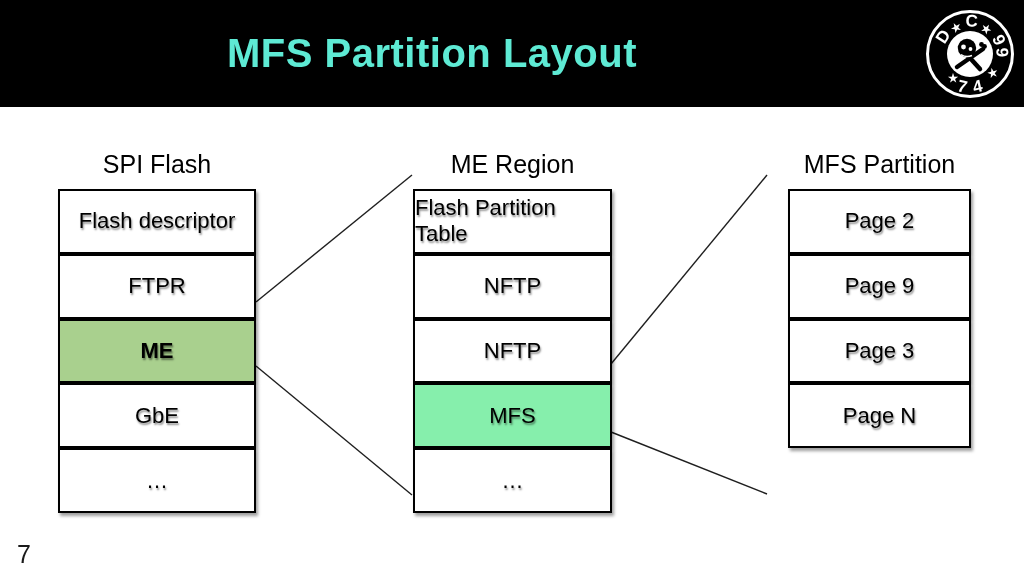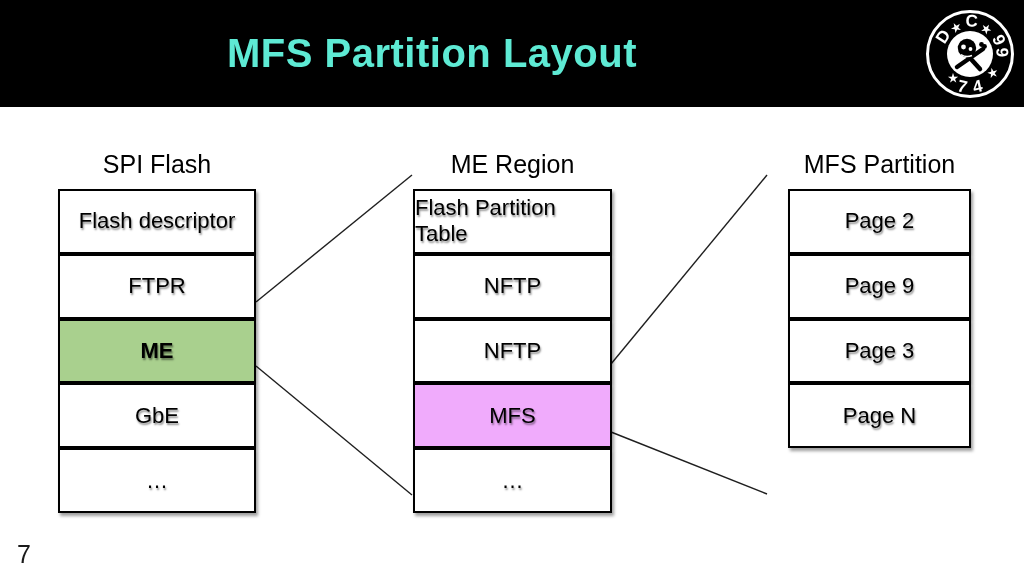--- a/index.html
+++ b/index.html
@@ -96,21 +96,21 @@
         <div class="rows">
           <div class="row">
             <span>Flash Partition Table</span>
           </div>
           <div class="row">
             <span>NFTP</span>
           </div>
           <div class="row">
             <span>NFTP</span>
           </div>
-          <div class="row" style="background: #f0abfc;">
+          <div class="row" style="background: #86efac;">
             <span>MFS</span>
           </div>
           <div class="row">
             <span>…</span>
           </div>
         </div>
       </div>
       <div class="col" style="left: 768px; width: 183px; margin-left: 20px;">
         <div class="col-heading">MFS Partition</div>
         <div class="rows">

